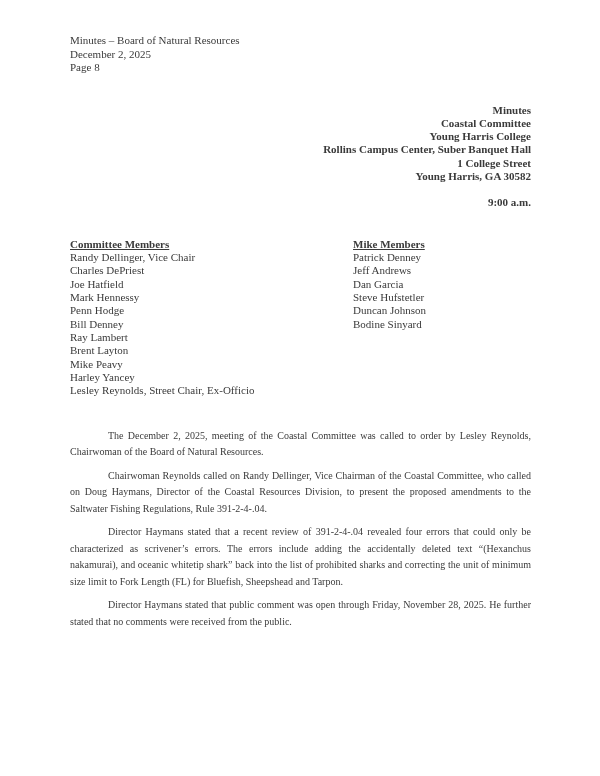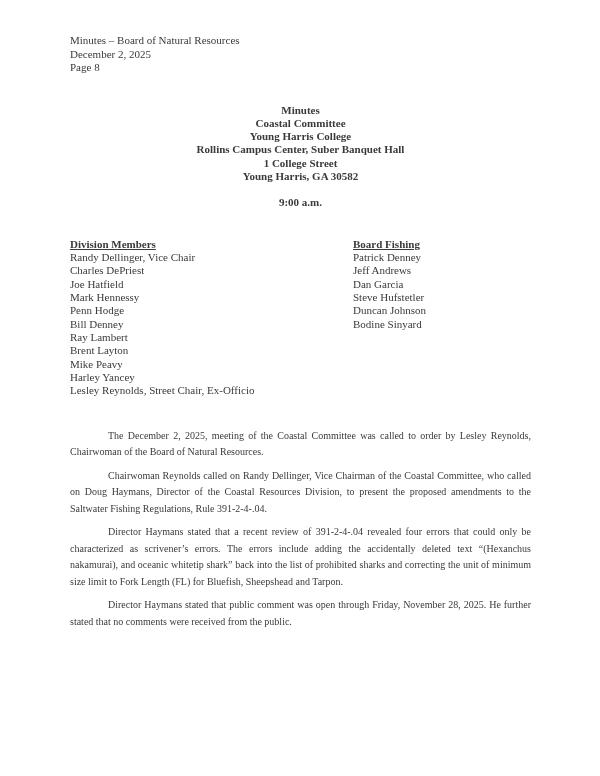--- a/index.html
+++ b/index.html
@@ -18,21 +18,21 @@
     padding: 34px 69px 0 70px;
     overflow: hidden;
   }
   .doc-header {
     font-size: 11px;
     line-height: 13.5px;
     font-weight: 400;
   }
   .title-block {
     margin-top: 29px;
-    text-align: center;
+    text-align: right;
     font-size: 11px;
     line-height: 13.3px;
     font-weight: 700;
   }
   .dt-block {
     margin-top: 13px;
   }
   .members {
     display: flex;
     margin-top: 28px;
@@ -79,35 +79,35 @@
     <div>Rollins Campus Center, Suber Banquet Hall</div>
     <div>1 College Street</div>
     <div>Young Harris, GA 30582</div>
     <div class="dt-block">
       <div>9:00 a.m.</div>
     </div>
   </section>
 
   <section class="members">
     <div class="col-committee">
-      <div class="member-heading">Division Members</div>
+      <div class="member-heading">Committee Members</div>
       <div>Randy Dellinger, Vice Chair</div>
       <div>Charles DePriest</div>
       <div>Joe Hatfield</div>
       <div>Mark Hennessy</div>
       <div>Penn Hodge</div>
       <div>Bill Denney</div>
       <div>Ray Lambert</div>
       <div>Brent Layton</div>
       <div>Mike Peavy</div>
       <div>Harley Yancey</div>
       <div>Lesley Reynolds, Street Chair, Ex-Officio</div>
     </div>
     <div class="col-board">
-      <div class="member-heading">Board Fishing</div>
+      <div class="member-heading">Mike Members</div>
       <div>Patrick Denney</div>
       <div>Jeff Andrews</div>
       <div>Dan Garcia</div>
       <div>Steve Hufstetler</div>
       <div>Duncan Johnson</div>
       <div>Bodine Sinyard</div>
     </div>
   </section>
 
   <section class="body-text">

